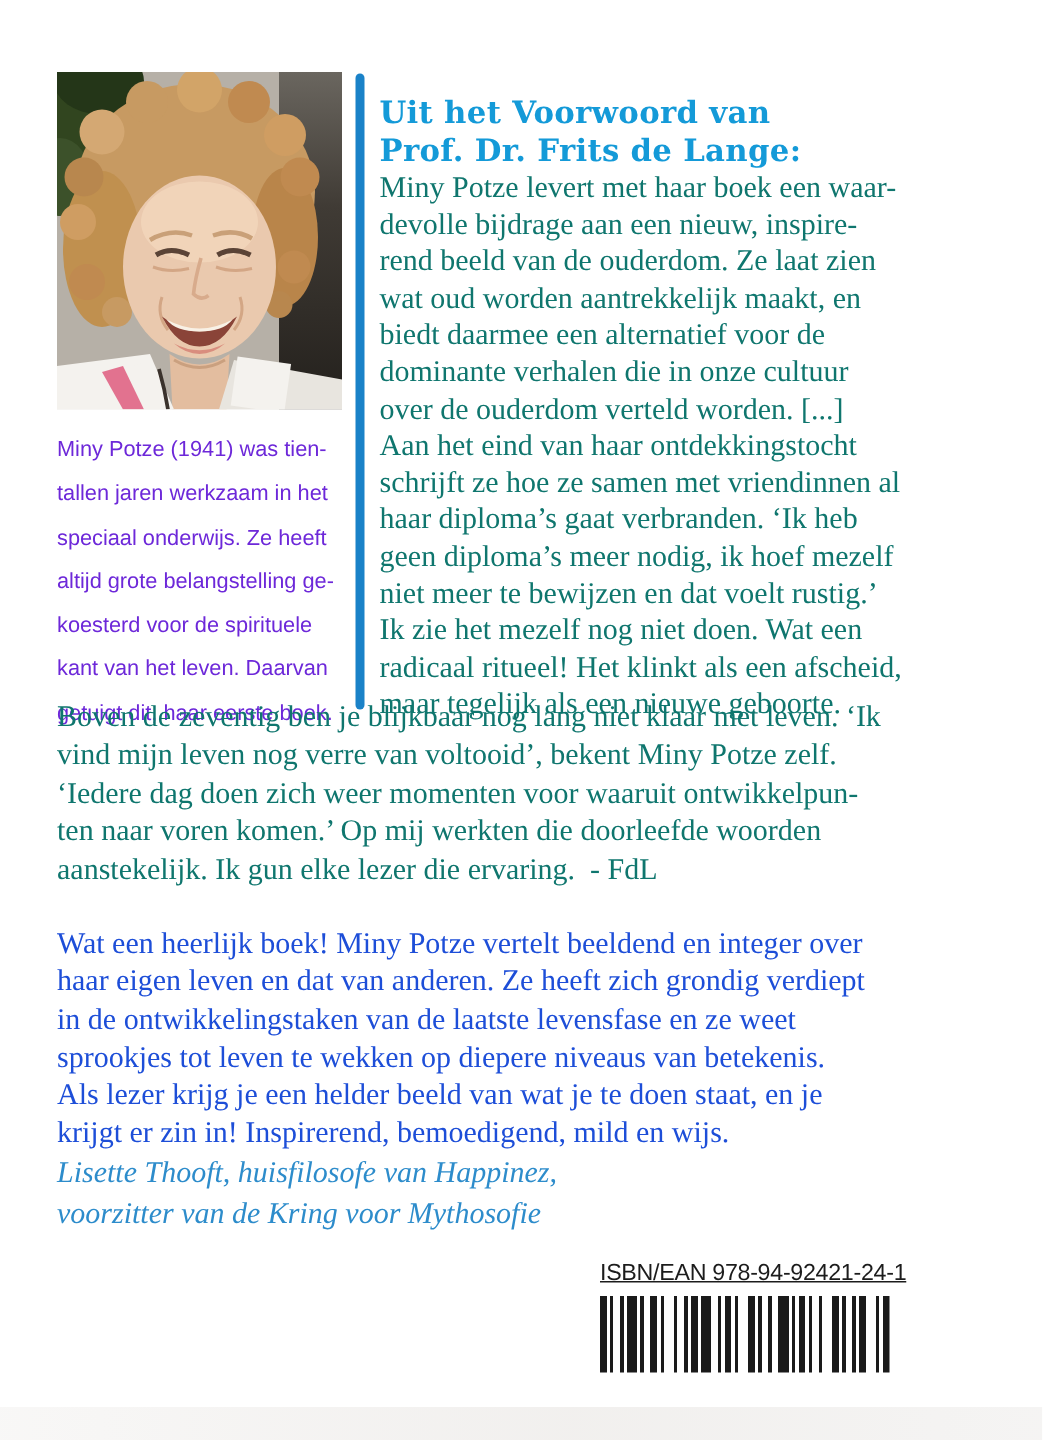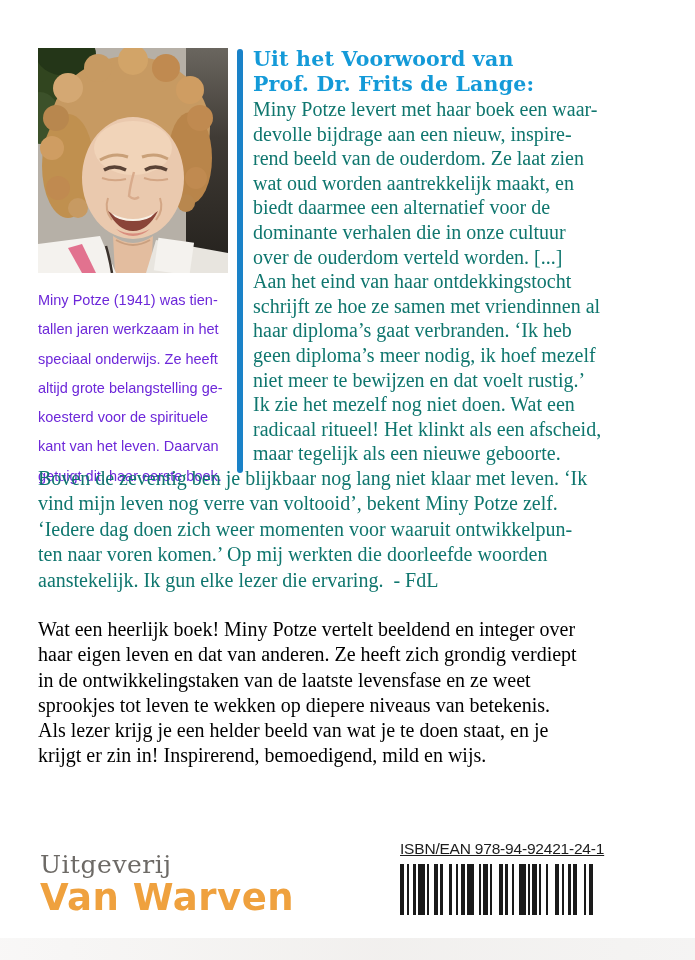--- a/index.html
+++ b/index.html
@@ -23,34 +23,34 @@
   .vbar{
     position:absolute;left:237px;top:49px;width:6px;height:424px;
     background:#1a82c8;border-radius:3px;
   }
 
   
   .column{position:absolute;left:253px;top:47px;width:440px;}
   .fw-heading{
     font-family:"DejaVu Serif", serif;font-weight:bold;
     font-size:20.5px;line-height:24.5px;color:#149ad8;
-    letter-spacing:0.2px;margin:0 0 1px 0;
+    letter-spacing:0.2px;margin:16px 0 1px 0;
   }
   .fw-body{
     font-size:20px;line-height:24.6px;color:#0f766e;margin:0;
   }
 
   
   .quote-cont{
     position:absolute;left:38px;top:466px;width:640px;
     font-size:20px;line-height:25.4px;color:#0f766e;
   }
   .quote2{
     position:absolute;left:38px;top:617px;width:640px;
-    font-size:20px;line-height:25.3px;color:#000000;
+    font-size:20px;line-height:25.3px;color:#1d4ed8;
   }
   .quote2-credit{
     position:absolute;left:38px;top:769px;width:640px;
     font-size:20px;line-height:27px;color:#2d8ccb;font-style:italic;
   }
 
   
   .publisher{position:absolute;left:40px;top:851px;}
   .publisher-imprint{
     font-family:"DejaVu Serif", serif;font-size:25px;line-height:27px;
@@ -179,25 +179,23 @@
 ‘Iedere dag doen zich weer momenten voor waaruit ontwikkelpun-
 ten naar voren komen.’ Op mij werkten die doorleefde woorden
 aanstekelijk. Ik gun elke lezer die ervaring.  - FdL</div>
 
   <div class="quote2 pre">Wat een heerlijk boek! Miny Potze vertelt beeldend en integer over
 haar eigen leven en dat van anderen. Ze heeft zich grondig verdiept
 in de ontwikkelingstaken van de laatste levensfase en ze weet
 sprookjes tot leven te wekken op diepere niveaus van betekenis.
 Als lezer krijg je een helder beeld van wat je te doen staat, en je
 krijgt er zin in! Inspirerend, bemoedigend, mild en wijs.</div>
-
-  <div class="publisher">
-    <div class="publisher-imprint">Uitgeverij</div>
-    <div class="publisher-name">Van Warven</div>
-  </div>
+  <div class="quote2-credit pre">Lisette Thooft, huisfilosofe van Happinez,
+voorzitter van de Kring voor Mythosofie</div>
+
 
   <div class="isbn-block">
     <div class="isbn-label">ISBN/EAN 978-94-92421-24-1</div>
     <svg class="barcode" id="barcode" viewBox="0 0 193 51" shape-rendering="crispEdges" xmlns="http://www.w3.org/2000/svg">
         <rect x="0.00" y="0" width="4.49" height="51" fill="#1a1a1a"></rect>
         <rect x="6.73" y="0" width="2.24" height="51" fill="#1a1a1a"></rect>
         <rect x="13.47" y="0" width="2.24" height="51" fill="#1a1a1a"></rect>
         <rect x="17.95" y="0" width="6.73" height="51" fill="#1a1a1a"></rect>
         <rect x="26.93" y="0" width="2.24" height="51" fill="#1a1a1a"></rect>
         <rect x="33.66" y="0" width="4.49" height="51" fill="#1a1a1a"></rect>

